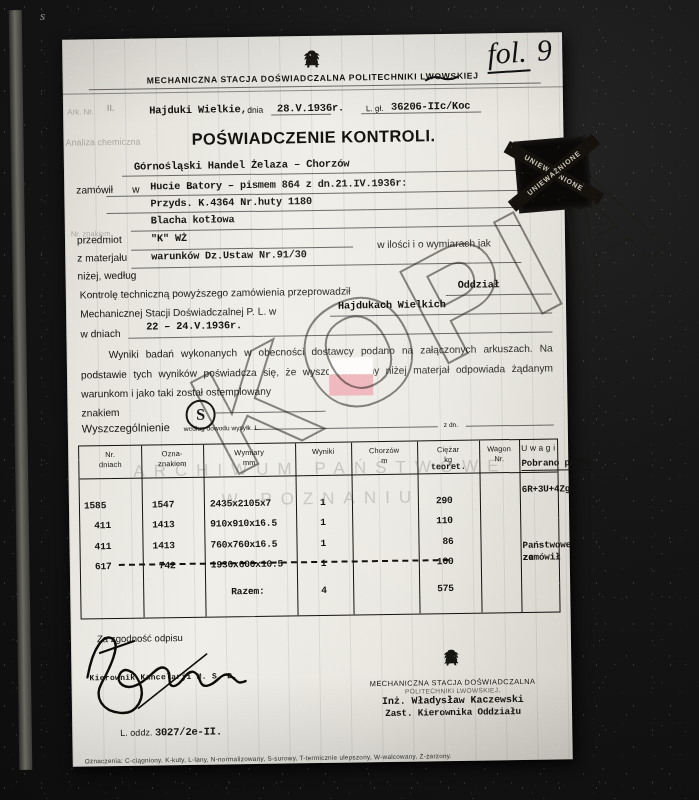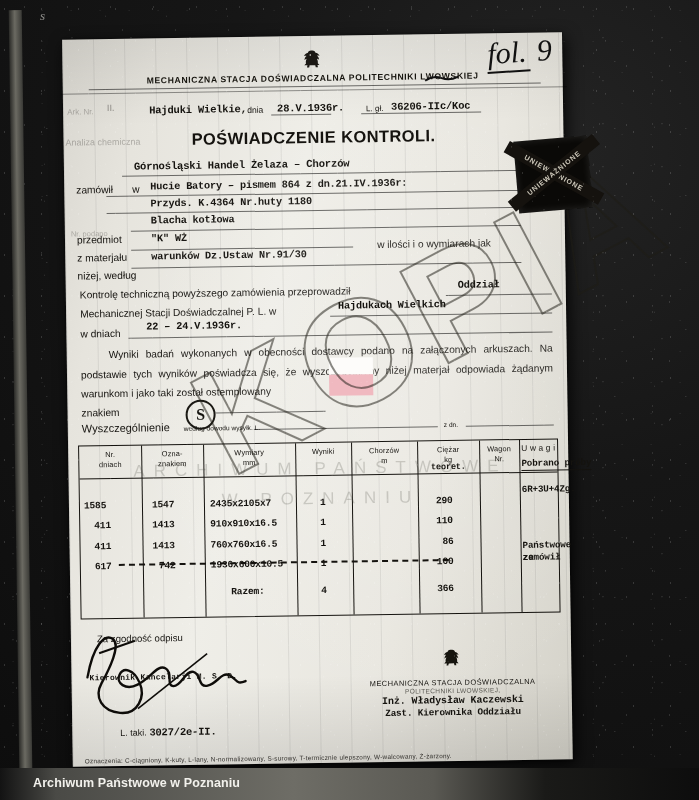--- a/index.html
+++ b/index.html
@@ -176,21 +176,21 @@
       <circle cx="10" cy="7" r=".8" fill="#e9e7e0"></circle>
     </svg>
 
     <div id="org" class="pg">MECHANICZNA STACJA DOŚWIADCZALNA POLITECHNIKI LWOWSKIEJ</div>
     <div id="orgrule" class="rule"></div>
     <div id="toprule2" class="rule"></div>
 
     <div class="pg ghost" style="left:4px;top:68px;font-size:8px;">Ark. Nr.</div>
     <div class="pg ghost" style="left:44px;top:64px;font-size:9px;font-weight:700;">II.</div>
     <div class="pg ghost" style="left:2px;top:98px;font-size:9px;">Analiza chemiczna</div>
-    <div class="pg ghost" style="left:6px;top:190px;font-size:7.5px;">Nr. podano</div>
+    <div class="pg ghost" style="left:6px;top:190px;font-size:7.5px;">Nr. znakiem</div>
 
     <div id="dline" class="pg">
       <span class="city mono">Hajduki Wielkie,</span>
       <span class="dnia">dnia</span>
       <span class="date mono">28.V.1936r.</span>
       <span class="lgl">L. gł.</span>
       <span class="lgv mono">36206-IIc/Koc</span>
     </div>
     <div class="rule" style="left:208px;width:60px;top:78px;"></div>
     <div class="rule" style="left:298px;width:120px;top:78px;"></div>
@@ -356,52 +356,49 @@
         <div class="td mono" style="left:130px;top:115px;">1936x600x10.5</div>
         <div class="td mono" style="left:240px;top:115px;">1</div>
         <div class="td mono" style="left:356px;top:115px;">100</div>
       </div>
 
       <div id="dash"></div>
 
       <div>
         <div class="td mono" style="left:150px;top:142px;">Razem:</div>
         <div class="td mono" style="left:240px;top:142px;">4</div>
-        <div class="td mono" style="left:356px;top:142px;">366</div>
+        <div class="td mono" style="left:356px;top:142px;">575</div>
       </div>
     </div>
 
     <div id="sig1">
       <div class="t1">Za zgodność odpisu</div>
       <svg width="230" height="92" viewBox="0 0 230 92">
         <path d="M8 52 C14 20 26 8 34 14 C42 20 30 44 22 58 C14 72 22 86 40 88 C58 90 66 72 60 58
                  C54 44 44 42 40 50 C36 58 46 66 58 60 C72 53 78 40 86 44 C94 48 86 62 94 62
                  C102 62 106 46 114 48 C122 50 118 64 128 62 C138 60 142 48 150 52 C158 56 156 62 166 58" stroke="#0e0c09" stroke-width="2.4" fill="none" stroke-linecap="round"></path>
         <path d="M20 28 L56 16" stroke="#0e0c09" stroke-width="2" fill="none"></path>
         <path d="M58 84 L128 30" stroke="#0e0c09" stroke-width="1.6" fill="none"></path>
       </svg>
       <div class="t2 mono">Kierownik Kancelarji M. S. D.</div>
     </div>
     <div id="loddz">
-      <span>L. taki.</span>
+      <span>L. oddz.</span>
       <b class="mono">3027/2e-II.</b>
     </div>
 
     <div id="sig2">
       <svg width="22" height="26" viewBox="0 0 24 26">
         <path d="M12 3c2 0 3.1 1.3 3.1 2.4 1.9.2 3.3 1.6 4 3.3-.9-.5-1.8-.6-2.5-.3 1.2 1 1.9 2.5 2 4.1-.7-.7-1.4-1.1-2.2-1.2.8 1.4 1.1 3 .8 4.6l1.6 1.9h-2.9l.5 2.2h-2.1l-.5-2.2H8.2l-.5 2.2H5.6l.5-2.2H3.2l1.6-1.9c-.3-1.6 0-3.2.9-4.6-.8.1-1.6.5-2.2 1.2.1-1.6.8-3.1 2-4.1-.8-.3-1.6-.2-2.5.3.7-1.7 2.1-3.1 4-3.3C7 4.3 8.1 3 10.1 3z" fill="#17150f"></path>
       </svg>
       <div class="l1">MECHANICZNA STACJA DOŚWIADCZALNA</div>
       <div class="l2">POLITECHNIKI LWOWSKIEJ,</div>
       <div class="l3 mono">Inż. Władysław Kaczewski</div>
       <div class="l4 mono">Zast. Kierownika Oddziału</div>
     </div>
 
     <div id="legend">Oznaczenia: C-ciągniony, K-kuty, L-lany, N-normalizowany, S-surowy, T-termicznie ulepszony, W-walcowany, Ż-żarzony.</div>
     <div id="impr">M. S. D. 47/7. K. 5.000. II. 1936.</div>
   </div>
 
   <div class="grain"></div>
 
-  <div id="credit">
-    <span>Archiwum Państwowe w Poznaniu</span>
-  </div>
 </div>
 
 </body></html>

